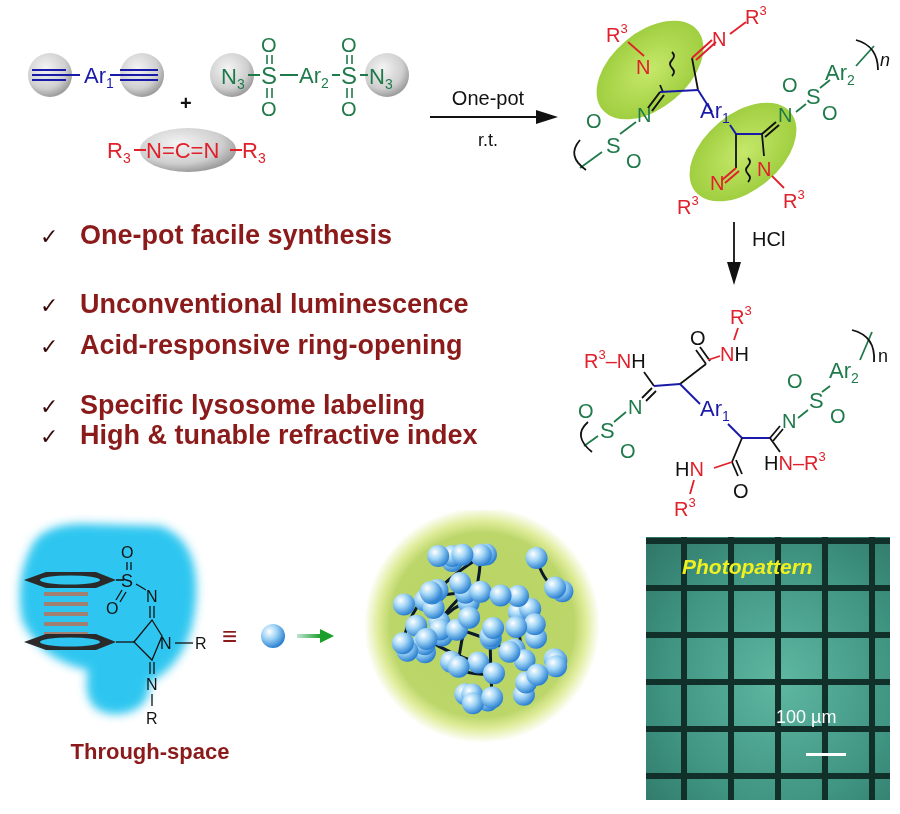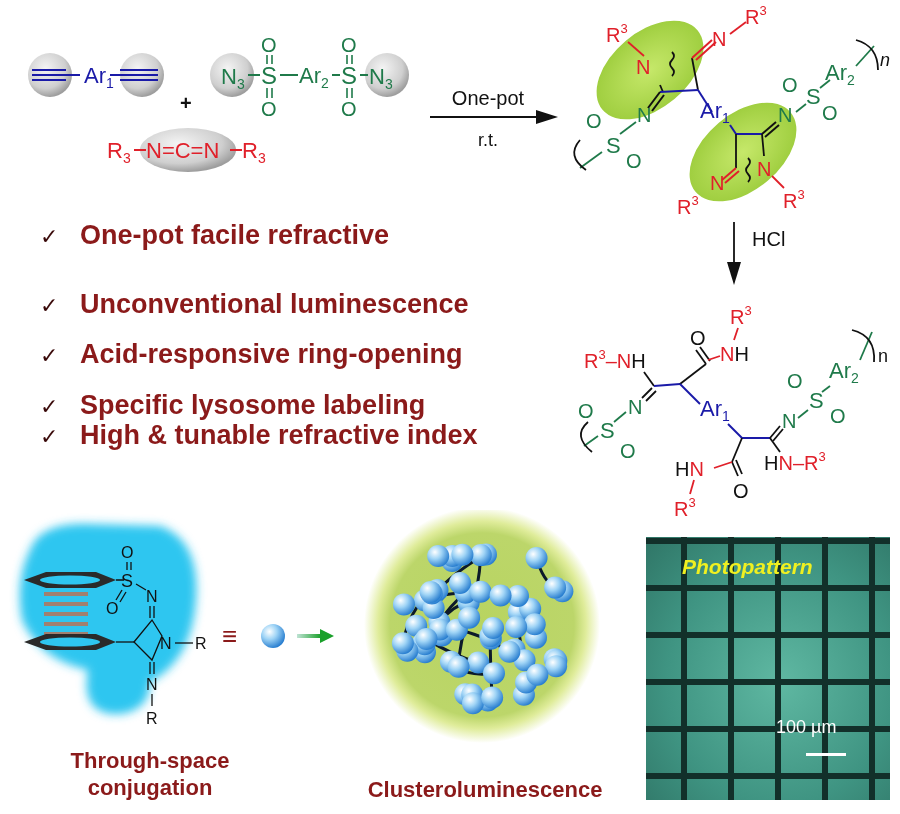--- a/index.html
+++ b/index.html
@@ -1,21 +1,21 @@
 <!DOCTYPE html>
 <html><head>
 <meta charset="utf-8">
 <style>
   html,body{margin:0;padding:0;background:#ffffff;}
   #canvas{position:relative;width:900px;height:814px;overflow:hidden;background:#fff;font-family:"Liberation Sans",sans-serif;}
   svg text{font-family:"Liberation Sans",sans-serif;}
   .abs{position:absolute;}
   .feat{position:absolute;left:40px;font-family:"Liberation Sans",sans-serif;font-weight:bold;font-size:27px;color:#8b1a1a;white-space:nowrap;}
   .feat .chk{display:inline-block;width:40px;font-weight:normal;font-size:22px;color:#3a0a0a;}
-  .caption{position:absolute;font-family:"Liberation Sans",sans-serif;font-weight:bold;color:#8b1a1a;text-align:center;margin-top:9px;}
+  .caption{position:absolute;font-family:"Liberation Sans",sans-serif;font-weight:bold;color:#8b1a1a;text-align:center;}
 </style>
 </head>
 <body>
 
 <div id="canvas">
 
   <svg class="abs" style="left:0;top:0" width="900" height="520" viewBox="0 0 900 520">
     <defs>
       <radialGradient id="gsphere" cx="40%" cy="35%" r="65%">
         <stop offset="0%" stop-color="#f4f4f4"></stop>
@@ -198,23 +198,23 @@
       <line x1="736" y1="460" x2="742" y2="474" stroke="#111" stroke-width="1.8"></line>
       <text x="733" y="498" font-size="20" fill="#111">O</text>
       <line x1="732" y1="462" x2="714" y2="468" stroke="#e0202a" stroke-width="1.8"></line>
       <text x="675" y="476" font-size="20"><tspan fill="#111">H</tspan><tspan fill="#e0202a">N</tspan></text>
       <line x1="694" y1="480" x2="690" y2="494" stroke="#e0202a" stroke-width="1.8"></line>
       <text x="674" y="516" font-size="20" fill="#e0202a"><tspan>R</tspan><tspan font-size="13" dy="-9">3</tspan></text>
     </g>
   </svg>
 
   <div>
-    <div class="feat" style="top:220px"><span class="chk">✓</span><span>One-pot facile refractive</span></div>
+    <div class="feat" style="top:220px"><span class="chk">✓</span><span>One-pot facile synthesis</span></div>
     <div class="feat" style="top:289px"><span class="chk">✓</span><span>Unconventional luminescence</span></div>
-    <div class="feat" style="top:339px"><span class="chk">✓</span><span>Acid-responsive ring-opening</span></div>
+    <div class="feat" style="top:330px"><span class="chk">✓</span><span>Acid-responsive ring-opening</span></div>
     <div class="feat" style="top:390px"><span class="chk">✓</span><span>Specific lysosome labeling</span></div>
     <div class="feat" style="top:420px"><span class="chk">✓</span><span>High &amp; tunable refractive index</span></div>
   </div>
 
   <svg class="abs" style="left:0;top:510px" width="640" height="304" viewBox="0 0 640 304">
     <defs>
       <filter id="blur8">
           <feGaussianBlur stdDeviation="5"></feGaussianBlur>
         </filter>
       <radialGradient id="gball" cx="35%" cy="32%" r="70%">
@@ -363,24 +363,22 @@
           <circle cx="490.3229010868551" cy="126.1024870065302" r="11" fill="url(#gball)"></circle>
           <circle cx="493.1050159617412" cy="117.95602301336913" r="11" fill="url(#gball)"></circle>
           <circle cx="403.962844688279" cy="94.39586542372753" r="11" fill="url(#gball)"></circle>
           <circle cx="500.56535915694036" cy="85.41864390052699" r="11" fill="url(#gball)"></circle>
         </g>
     </g>
   </svg>
 
   <div class="caption" style="left:40px;top:738px;width:220px;font-size:22px;line-height:27px">
     <div>Through-space</div>
-    <div>conjugation</div>
   </div>
-  <div class="caption" style="left:330px;top:768px;width:310px;font-size:22px">Clusteroluminescence</div>
 
   <div class="abs" style="left:646px;top:537px;width:244px;height:263px;background:#a21caf;overflow:hidden">
     <div class="abs" style="inset:0;background:radial-gradient(ellipse at 55% 55%, #5fb8a2 0%, #3f9482 60%, #2f7566 100%)"></div>
     <div class="abs" style="inset:0;background-image:linear-gradient(90deg, transparent 0 36px, #12302a 36px 42px, transparent 42px 47px),linear-gradient(0deg, transparent 0 41px, #12302a 41px 47px);background-size:47px 100%,100% 47px;background-position:-1px 0,0 1px"></div>
     <div class="abs" style="left:36px;top:18px;font-family:'Liberation Sans',sans-serif;font-weight:bold;font-style:italic;font-size:21px;color:#f0f020">Photopattern</div>
-    <div class="abs" style="left:130px;top:180px;font-family:'Liberation Sans',sans-serif;font-size:18px;color:#ffffff">100 µm</div>
+    <div class="abs" style="left:130px;top:170px;font-family:'Liberation Sans',sans-serif;font-size:18px;color:#ffffff">100 µm</div>
     <div class="abs" style="left:160px;top:216px;width:40px;height:3px;background:#ffffff"></div>
   </div>
 </div>
 
 </body></html>

